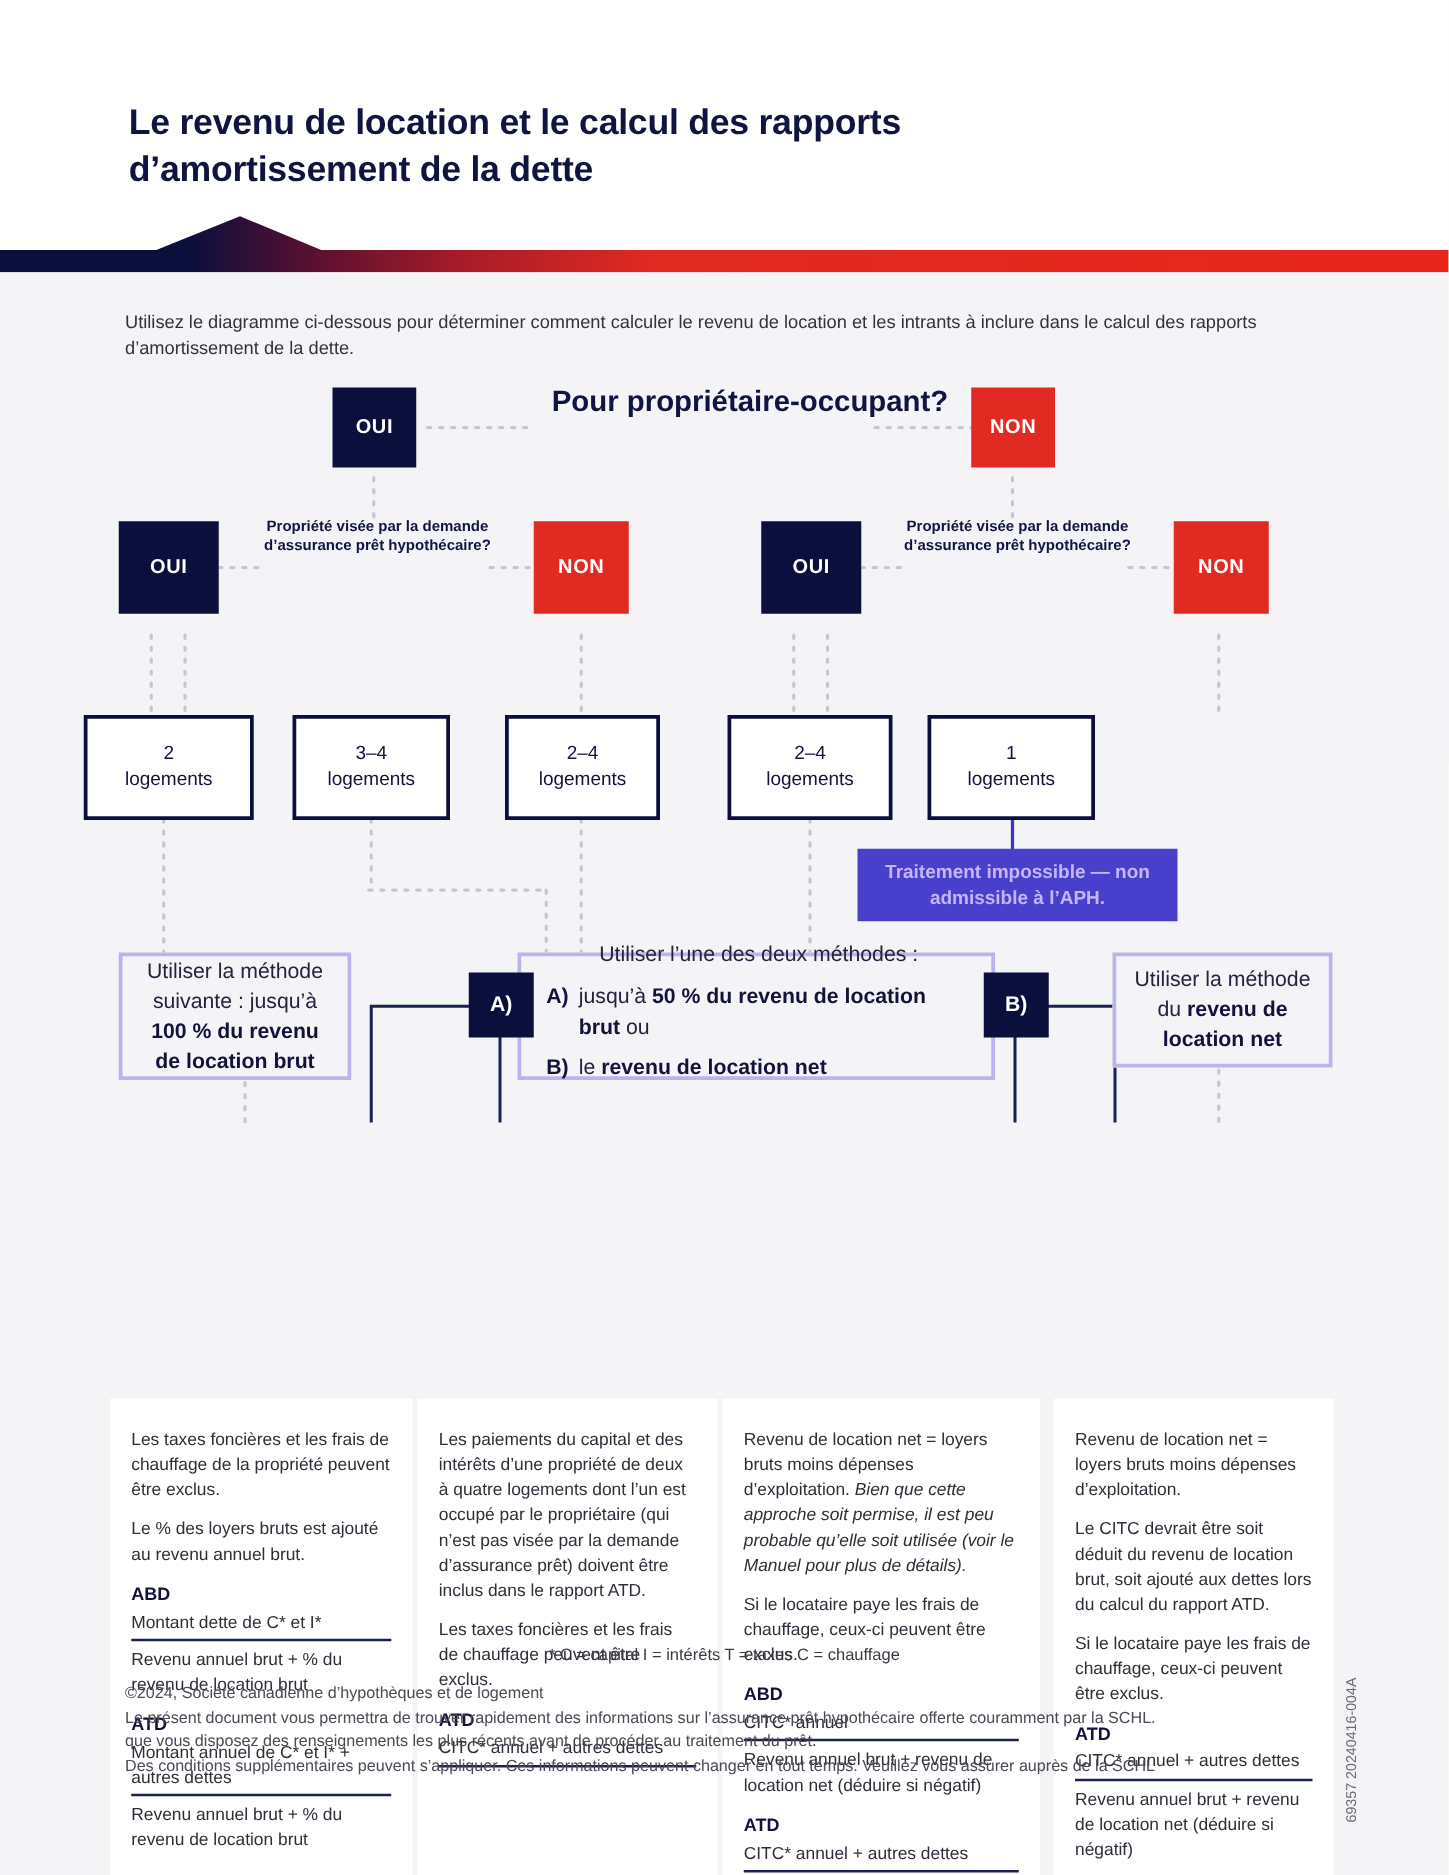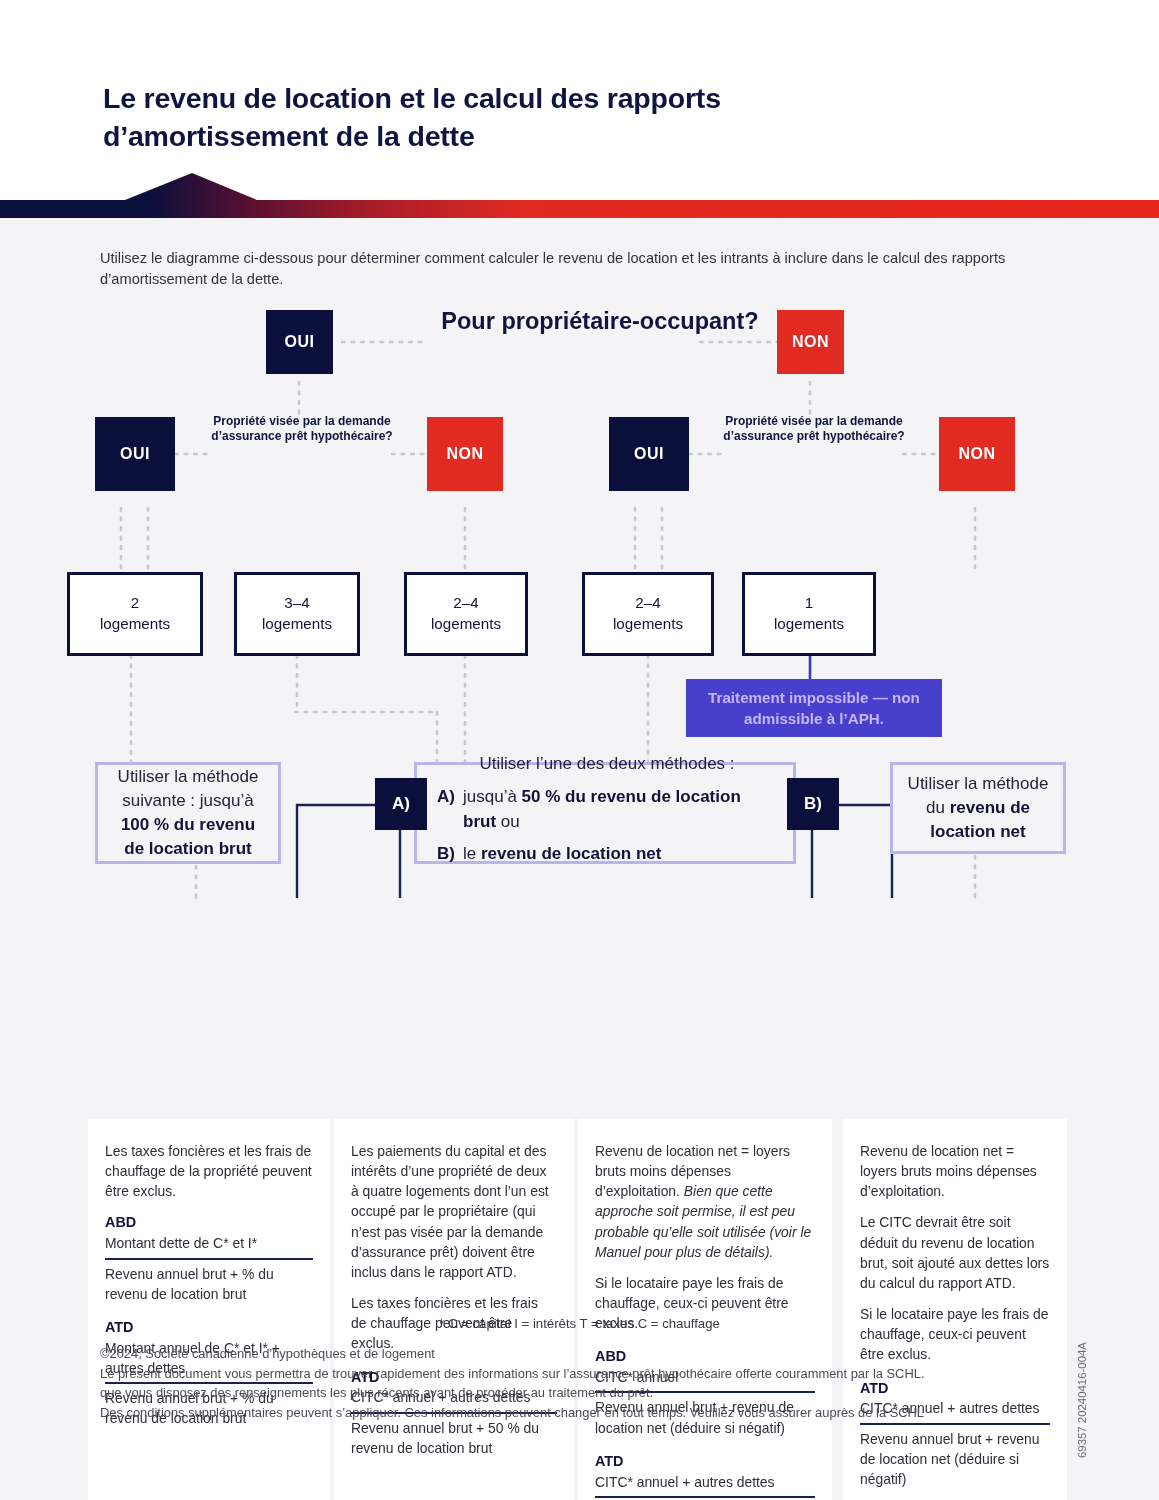--- a/index.html
+++ b/index.html
@@ -327,20 +327,21 @@
       <b>location net</b>
     </div>
 
     <div class="abnode" style="left:375px; top:560px; width:52px; height:52px;">A)</div>
     <div class="abnode" style="left:787px; top:560px; width:52px; height:52px;">B)</div>
 
   </div>
 
   <div class="col" style="left:88px; width:242px; height:390px;">
     <p class="tight">Les taxes foncières et les frais de chauffage de la propriété peuvent être exclus.</p>
+    <p>Le % des loyers bruts est ajouté au revenu annuel brut.</p>
     <div class="ratio">
       <div class="rname">ABD</div>
       <div class="rnum">Montant dette de C* et I*</div>
       <div class="rbar"></div>
       <div class="rden">Revenu annuel brut + % du revenu de location brut</div>
     </div>
     <div class="ratio">
       <div class="rname">ATD</div>
       <div class="rnum">Montant annuel de C* et I* + autres dettes</div>
       <div class="rbar"></div>
@@ -348,21 +349,20 @@
     </div>
   </div>
 
   <div class="col" style="left:334px; width:240px; height:390px;">
     <p class="tight">Les paiements du capital et des intérêts d’une propriété de deux à quatre logements dont l’un est occupé par le propriétaire (qui n’est pas visée par la demande d’assurance prêt) doivent être inclus dans le rapport ATD.</p>
     <p>Les taxes foncières et les frais de chauffage peuvent être exclus.</p>
     <div class="ratio">
       <div class="rname">ATD</div>
       <div class="rnum">CITC* annuel + autres dettes</div>
       <div class="rbar"></div>
-      <div class="rden">Revenu annuel brut + 50 % du revenu de location brut</div>
     </div>
   </div>
 
   <div class="col" style="left:578px; width:254px; height:390px;">
     <p class="tight">
       <span>Revenu de location net = loyers bruts moins dépenses d’exploitation.</span>
       <span class="ital">Bien que cette approche soit permise, il est peu probable qu’elle soit utilisée (voir le Manuel pour plus de détails).</span>
     </p>
     <p>Si le locataire paye les frais de chauffage, ceux-ci peuvent être exclus.</p>
     <div class="ratio">

